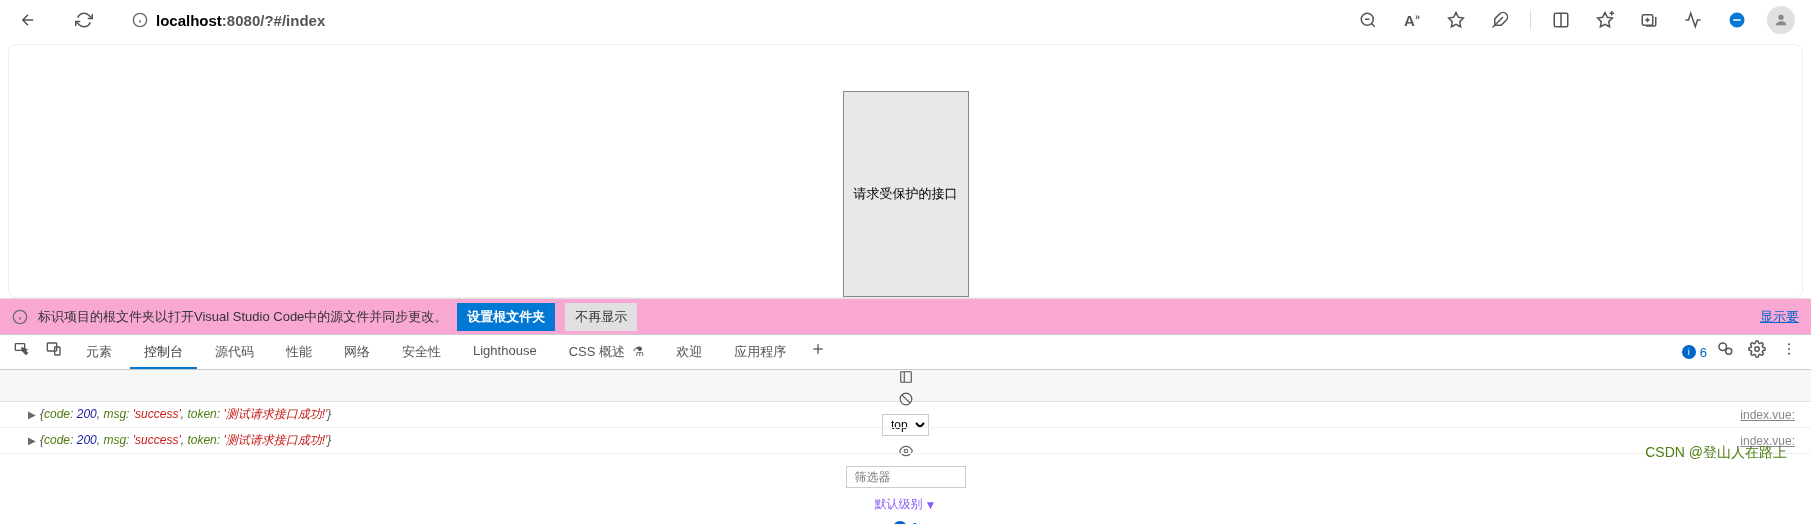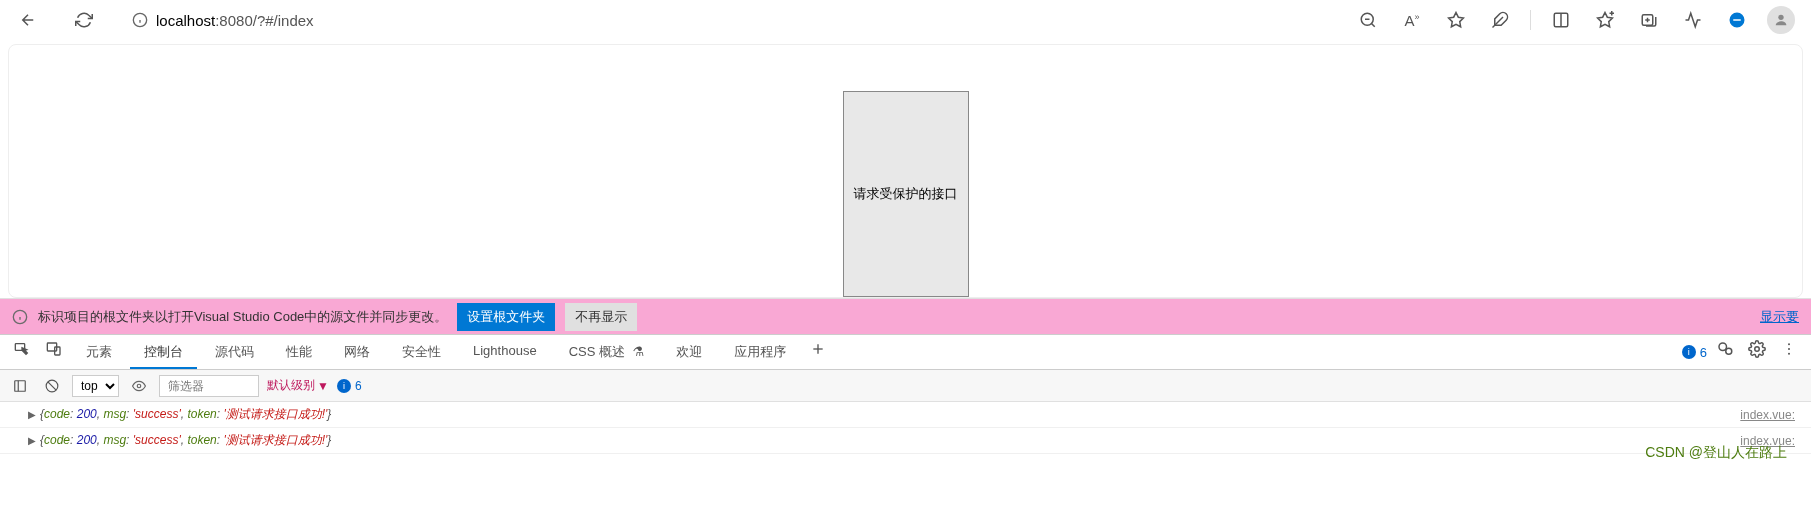--- a/index.html
+++ b/index.html
@@ -1,59 +1,59 @@
 <!DOCTYPE html>
 <html><head>
 <meta charset="utf-8">
 <style>
 * { margin: 0; padding: 0; box-sizing: border-box; font-family: "Segoe UI", -apple-system, sans-serif; }
 body { background: #fff; width: 1811px; height: 524px; overflow: hidden; font-size: 13px; }
 
 
-.browser-bar { height: 40px; display: flex; align-items: center; padding: 5px 12px; gap: 24px; }
+.browser-bar { height: 40px; display: flex; align-items: center; padding: 5px 12px; gap: 24px; font-weight: bold; }
 .browser-bar .nav-icon { width: 32px; height: 32px; display: flex; align-items: center; justify-content: center; color: #555; cursor: pointer; border-radius: 4px; }
 .address-bar { flex: 1; display: flex; align-items: center; height: 32px; padding: 0 8px; gap: 8px; border-radius: 16px; }
 .address-bar .info-icon { color: #666; }
 .url { font-size: 15px; color: #555; }
 .url .host { color: #000; }
 .browser-right { display: flex; align-items: center; gap: 8px; }
 .browser-right .icon-btn { width: 36px; height: 36px; display: flex; align-items: center; justify-content: center; color: #555; cursor: pointer; }
 .divider { width: 1px; height: 20px; background: #ddd; margin: 0 4px; }
 .avatar { width: 28px; height: 28px; border-radius: 50%; background: #e0e0e0; display: flex; align-items: center; justify-content: center; color: #888; }
 
 
 .page-content { height: 254px; background: #fff; margin: 4px 8px 0 8px; border: 1px solid #eee; border-radius: 8px; display: flex; justify-content: center; padding-top: 46px; }
 .page-button { padding: 2px 10px; font-size: 13px; background: #e8e8e8; border: 1px solid #888; cursor: pointer; }
 
 
 .info-bar { height: 36px; display: flex; align-items: center; padding: 0 12px; gap: 10px; border-top: 1px solid #e0e0e0; background: #f9a8d4; }
 .info-bar .info-icon-circle { color: #6b6b6b; }
 .info-bar .info-text { font-size: 13px; color: #333; }
-.btn-primary { background: #0078d4; color: #fff; border: none; padding: 5px 10px; font-size: 13px; cursor: pointer; }
+.btn-primary { background: #0078d4; color: #fff; border: none; padding: 5px 10px; font-size: 13px; cursor: pointer; font-weight: bold; }
 .btn-secondary { background: #e0e0e0; color: #333; border: none; padding: 5px 10px; font-size: 13px; cursor: pointer; }
 .info-bar .spacer { flex: 1; }
 .link-show { color: #0066cc; text-decoration: underline; font-size: 13px; cursor: pointer; }
 
 
 .devtools-tabs { height: 36px; display: flex; padding: 0 8px; border-top: 1px solid #ccc; border-bottom: 1px solid #ccc; background: #fff; gap: 4px; }
 .devtools-tabs .dt-icon { width: 28px; height: 28px; display: flex; align-items: center; justify-content: center; color: #555; cursor: pointer; }
 .devtools-tabs .tab { padding: 8px 14px; font-size: 13px; color: #555; cursor: pointer; border-bottom: 2px solid transparent; }
 .devtools-tabs .tab.active { color: #333; border-bottom-color: #0078d4; }
 .devtools-tabs .tab .badge-icon { margin-left: 4px; }
 .devtools-tabs .spacer { flex: 1; }
 .devtools-tabs .issue-count { display: flex; align-items: center; gap: 4px; color: #0066cc; font-size: 13px; }
 .issue-dot { width: 14px; height: 14px; border-radius: 50%; background: #0066cc; color: #fff; display: inline-flex; align-items: center; justify-content: center; font-size: 9px; }
 
 
-.console-toolbar { height: 32px; display: flex; align-items: center; padding: 0 8px; gap: 8px; border-bottom: 1px solid #e0e0e0; background: #f7f7f7; }
+.console-toolbar { height: 32px; display: flex; align-items: center; padding: 0 8px; gap: 8px; border-bottom: 1px solid #e0e0e0; background: #f7f7f7; flex-direction: column; }
 .console-toolbar .ct-icon { width: 24px; height: 24px; display: flex; align-items: center; justify-content: center; color: #555; cursor: pointer; }
 .console-toolbar select { font-size: 12px; border: 1px solid #ccc; padding: 2px 4px; background: #fff; }
 .console-toolbar .eye-icon { color: #666; }
-.console-toolbar input { font-size: 12px; border: 1px solid #ccc; padding: 3px 8px; width: 100px; }
-.console-toolbar .level-sel { font-size: 12px; color: #be185d; cursor: pointer; display: flex; align-items: center; gap: 2px; }
+.console-toolbar input { font-size: 12px; border: 1px solid #ccc; padding: 3px 8px; width: 120px; }
+.console-toolbar .level-sel { font-size: 12px; color: #8b5cf6; cursor: pointer; display: flex; align-items: center; gap: 2px; }
 .console-toolbar .issues-link { display: flex; align-items: center; gap: 4px; color: #0066cc; font-size: 12px; }
 
 
 .console-output { font-family: Consolas, Monaco, monospace; font-size: 12px; }
 .console-line { display: flex; align-items: center; padding: 4px 8px 4px 40px; border-bottom: 1px solid #f0f0f0; position: relative; }
 .console-line .expand-arrow { position: absolute; left: 28px; color: #666; cursor: pointer; font-size: 10px; }
 .console-line .obj { color: #555; font-style: italic; }
 .console-line .obj .punct { color: #555; }
 .console-line .obj .key { color: #4d7c0f; }
 .console-line .obj .num { color: #1a1aa6; }

